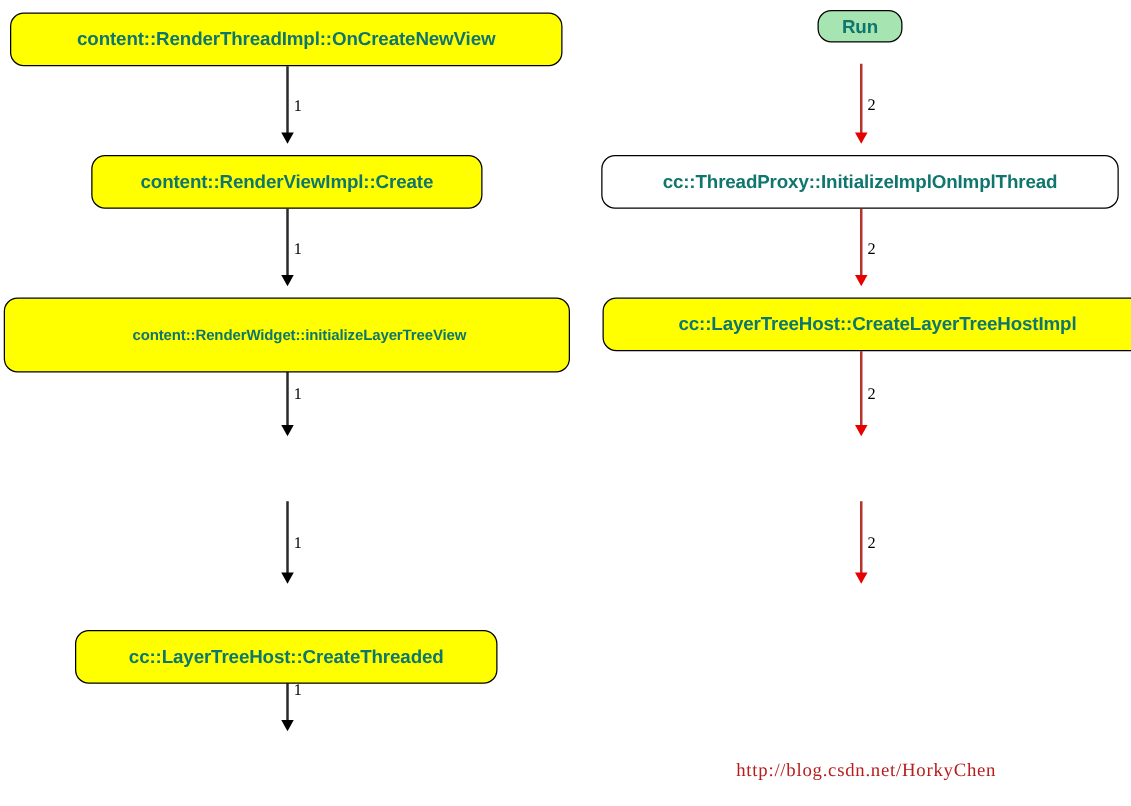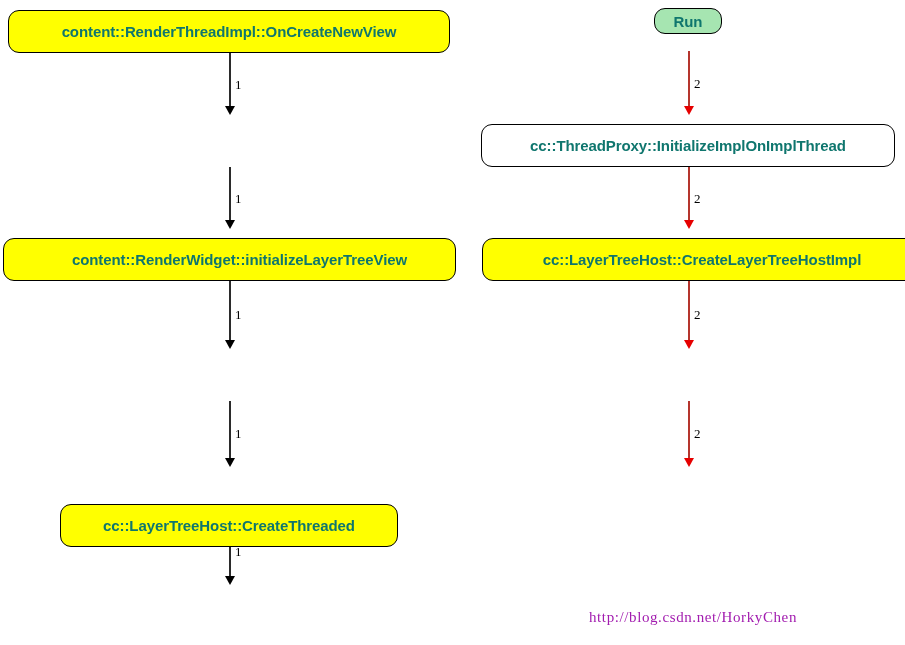--- a/index.html
+++ b/index.html
@@ -58,21 +58,21 @@
     color: #000000;
     line-height: 1;
   }
   .edge.dark .shaft { background: #2b2b2b; }
   .edge.dark .head  { border-top: 9px solid #000000; }
   .edge.red .shaft  { background: #b5352d; }
   .edge.red .head   { border-top: 9px solid #e60000; }
 
   .watermark {
     position: absolute;
-    color: #a21caf;
+    color: #b91c1c;
     font-family: "Liberation Serif", serif;
     font-size: 15px;
     letter-spacing: 0.6px;
     white-space: nowrap;
   }
 </style>
 </head>
 <body>
 
 <div id="canvas" style="background: rgb(255, 255, 255);">
@@ -98,21 +98,24 @@
         <div class="elabel" style="top: 26px;">1</div>
       </div>
       <div class="edge dark" style="left: 229px; top: 519px; width: 1.6px; height: 66px;">
         <div class="shaft" style="height: 58px;"></div>
         <div class="head" style="top: 57px;"></div>
         <div class="elabel" style="top: 26px;">1</div>
       </div>
       <div class="node yellow" style="left: 8px; top: 10px; width: 442px; height: 43px; font-size: 15px;">
         <span>content::RenderThreadImpl::OnCreateNewView</span>
       </div>
-      <div class="node yellow" style="left: 3px; top: 238px; width: 453px; height: 43px; font-size: 15px; padding-left: 20px;">
+      <div class="node yellow" style="left: 73px; top: 124px; width: 313px; height: 43px; font-size: 15px;">
+        <span>content::RenderViewImpl::Create</span>
+      </div>
+      <div class="node yellow" style="left: 3px; top: 238px; width: 453px; height: 60px; font-size: 12px; padding-left: 20px;">
         <span>content::RenderWidget::initializeLayerTreeView</span>
       </div>
       <div class="node yellow" style="left: 60px; top: 476px; width: 338px; height: 43px; font-size: 15px; margin-top: 28px;">
         <span>cc::LayerTreeHost::CreateThreaded</span>
       </div>
     </div>
     <div style="position: absolute; left: 0px; top: 0px; width: 100%; height: 100%;">
       <div class="edge red" style="left: 688px; top: 51px; width: 1.6px; height: 64px;">
         <div class="shaft" style="height: 56px;"></div>
         <div class="head" style="top: 55px;"></div>

